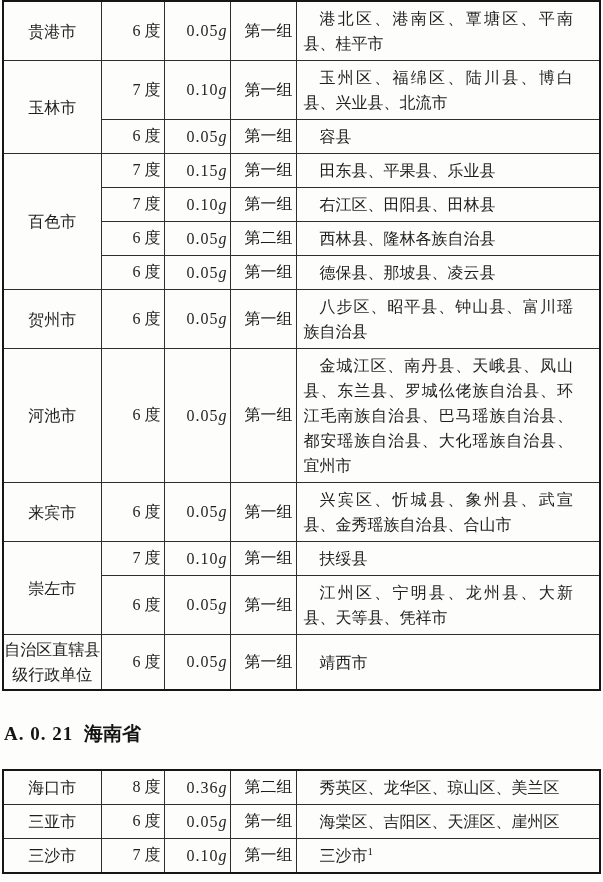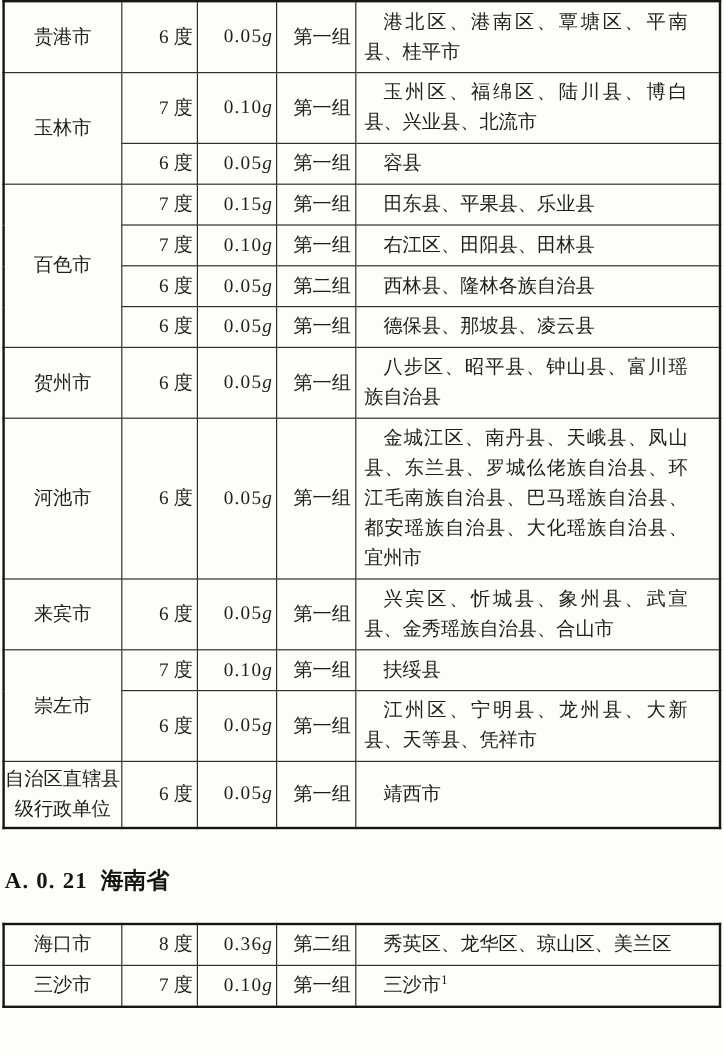--- a/index.html
+++ b/index.html
@@ -170,20 +170,27 @@
     </colgroup>
     <tbody>
         <tr>
           <td class="city" rowspan="1">海口市</td>
           <td class="val">8 度</td>
           <td class="val"><span class="accel-num">0.36</span><span class="accel-unit">g</span></td>
           <td class="val">第二组</td>
           <td class="towns">秀英区、龙华区、琼山区、美兰区</td>
         </tr>
         <tr>
+          <td class="city" rowspan="1">三亚市</td>
+          <td class="val">6 度</td>
+          <td class="val"><span class="accel-num">0.05</span><span class="accel-unit">g</span></td>
+          <td class="val">第一组</td>
+          <td class="towns">海棠区、吉阳区、天涯区、崖州区</td>
+        </tr>
+        <tr>
           <td class="city" rowspan="1">三沙市</td>
           <td class="val">7 度</td>
           <td class="val"><span class="accel-num">0.10</span><span class="accel-unit">g</span></td>
           <td class="val">第一组</td>
           <td class="towns">三沙市<sup>1</sup></td>
         </tr>
       </tbody>
   </table>
 
 </div>

